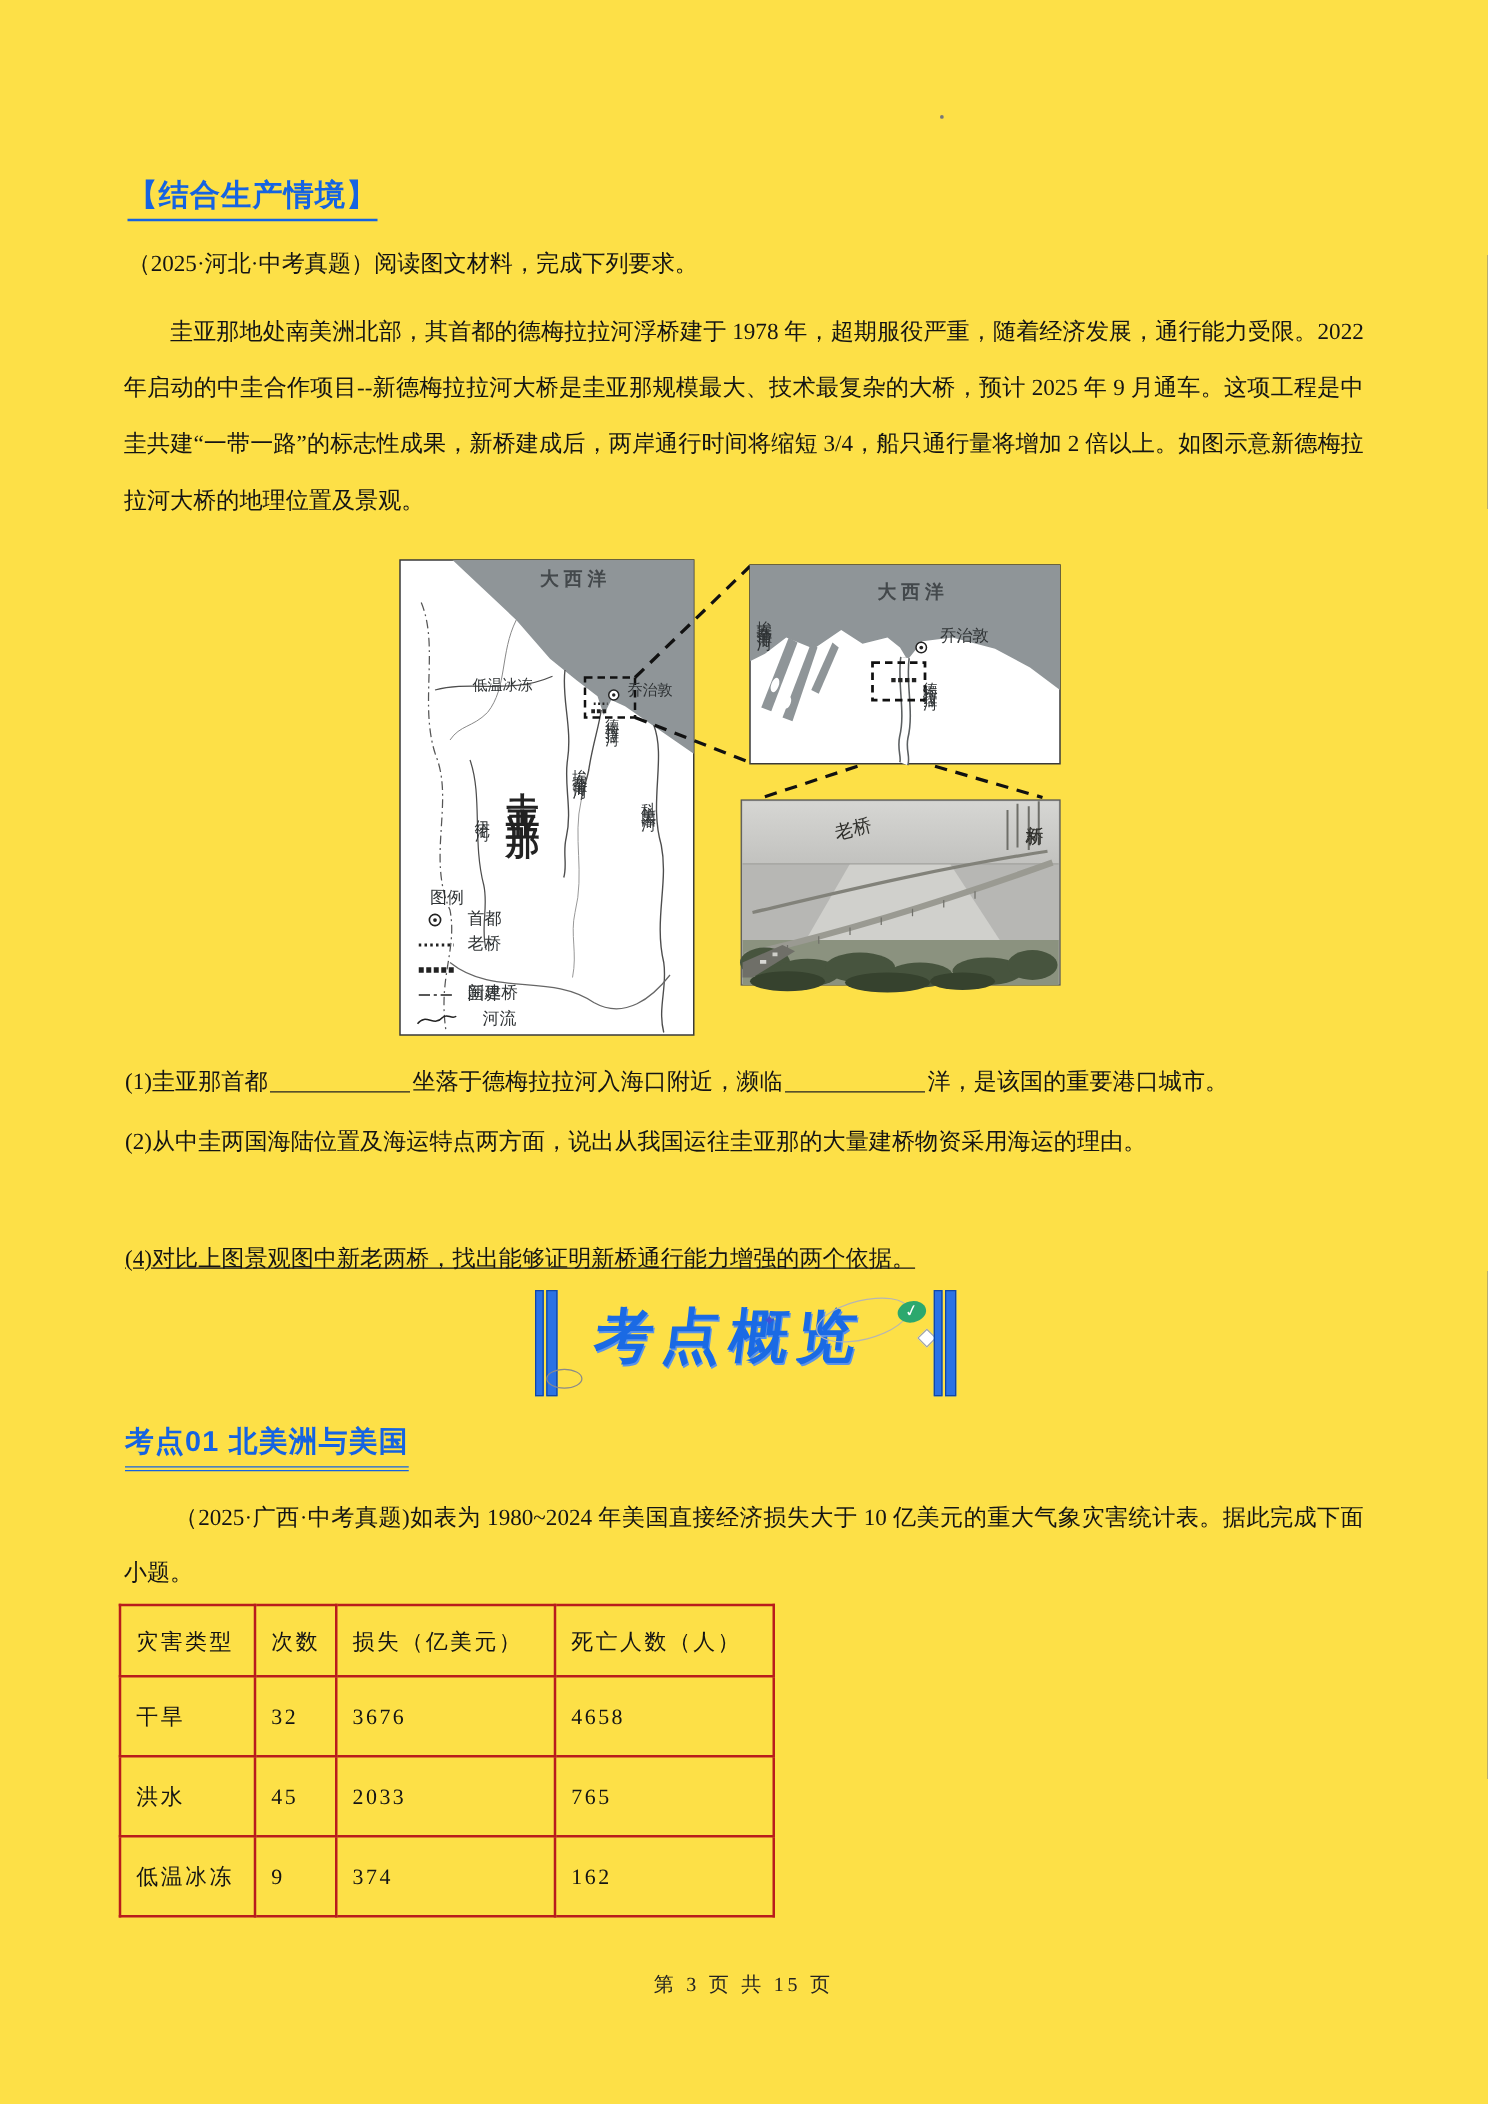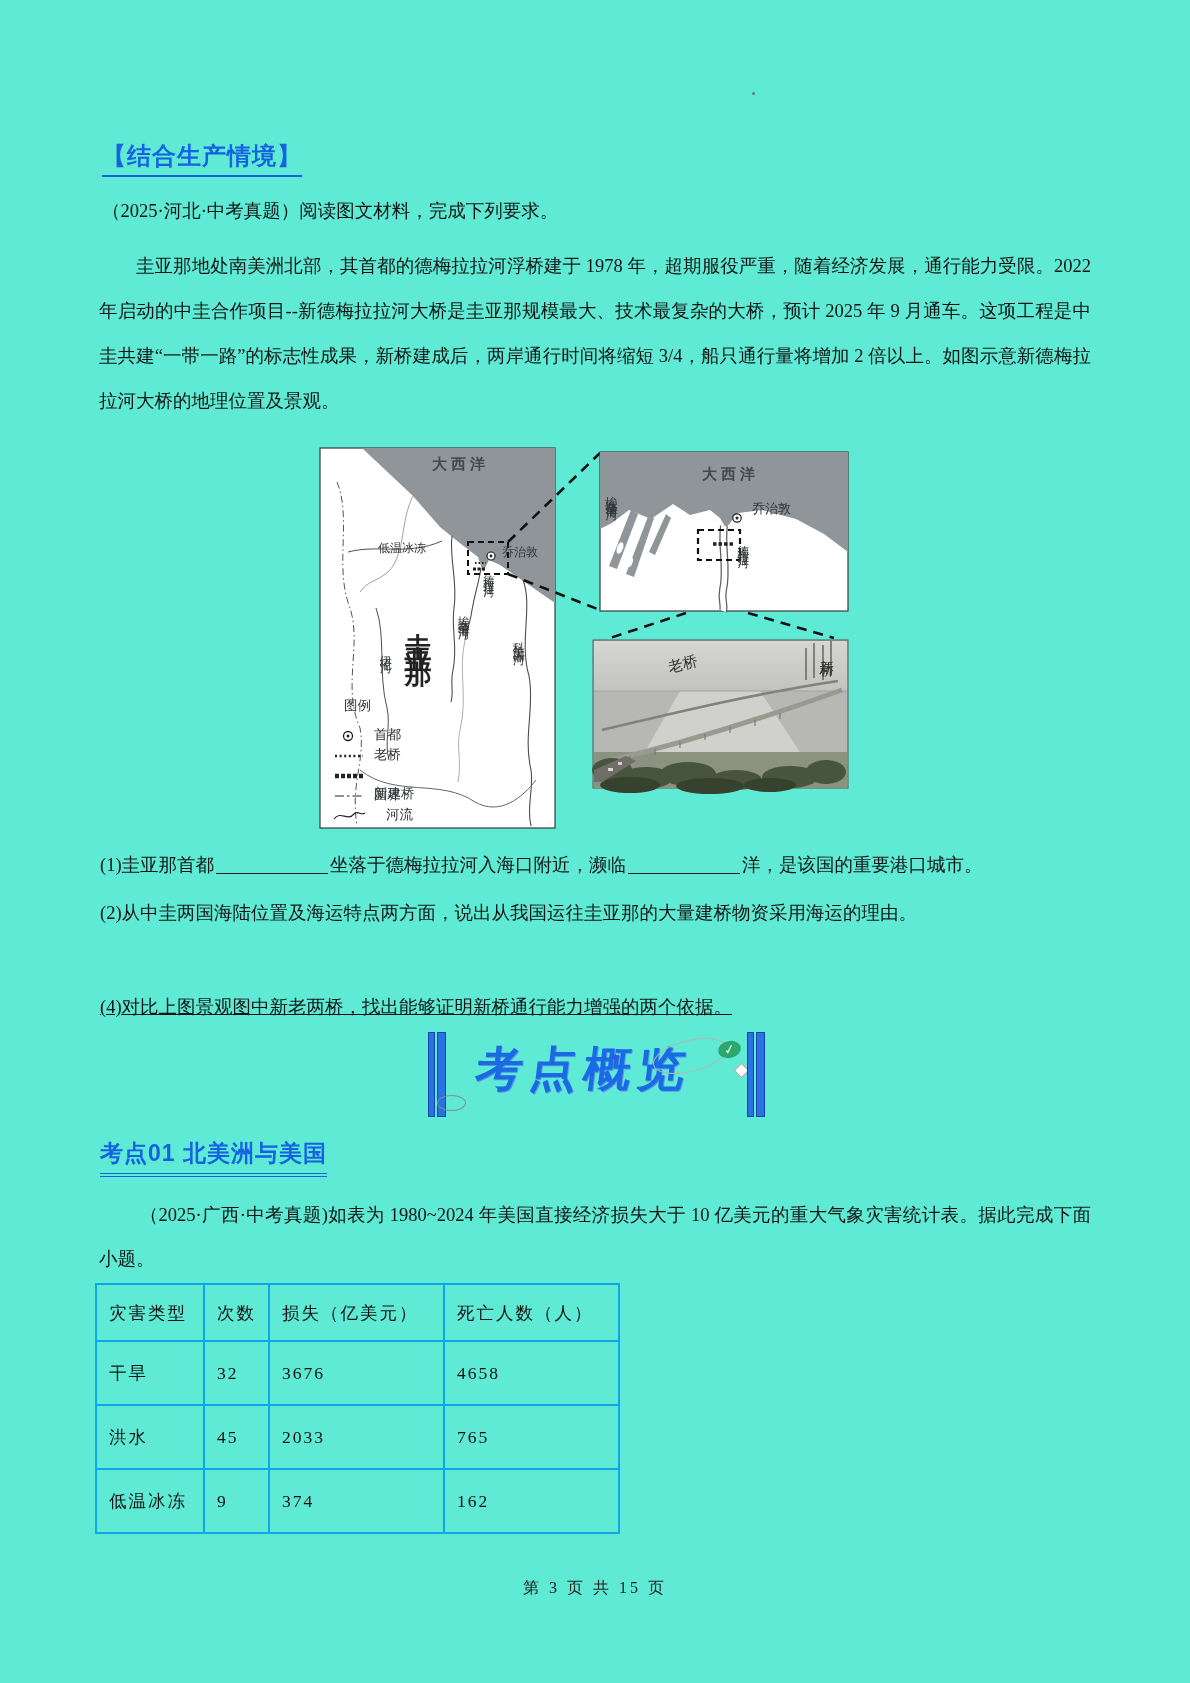--- a/index.html
+++ b/index.html
@@ -1,16 +1,16 @@
 <!DOCTYPE html>
 <html><head>
 <meta charset="utf-8">
 <style>
   html,body{margin:0;padding:0;background:#888;}
-  .page{position:relative;width:1190px;height:1683px;margin:0 auto;background:#5eead4;
+  .page{position:relative;width:1190px;height:1683px;margin:0 auto;background:#fde047;
         font-family:"Liberation Serif","DejaVu Serif",serif;color:#141414;overflow:hidden;}
   .stray-dot{position:absolute;left:752px;top:92px;width:3px;height:3px;border-radius:50%;background:#777;}
 
   .sec-heading1{position:absolute;left:102px;top:140px;margin:0;
     font-family:"Liberation Sans","DejaVu Sans",sans-serif;font-size:24px;font-weight:bold;
     color:#1563e2;border-bottom:2px solid #1563e2;padding-bottom:3px;letter-spacing:1px;}
   .source-line{position:absolute;left:102px;top:198px;margin:0;font-size:18.5px;}
   .body-para{position:absolute;left:99px;top:244px;width:992px;margin:0;font-size:18.5px;
     line-height:45px;text-align:justify;text-indent:2em;}
 
@@ -51,21 +51,21 @@
 
   .sec-heading2{position:absolute;left:100px;top:1138px;margin:0;
     font-family:"Liberation Sans","DejaVu Sans",sans-serif;font-size:23px;font-weight:bold;
     color:#1563e2;border-bottom:4px double #1563e2;padding-bottom:4px;letter-spacing:1px;}
   .body-para2{position:absolute;left:99px;top:1193px;width:992px;margin:0;font-size:18.5px;
     line-height:44px;text-align:justify;text-indent:2.2em;}
 
   
   .dis-table{position:absolute;left:95px;top:1283px;border-collapse:collapse;table-layout:fixed;
     font-size:17.5px;font-family:"Liberation Serif","DejaVu Serif",serif;}
-  .dis-table th,.dis-table td{border:2px solid #0ea5e9;text-align:left;padding:0 0 0 12px;
+  .dis-table th,.dis-table td{border:2px solid #b91c1c;text-align:left;padding:0 0 0 12px;
     font-weight:normal;letter-spacing:2px;}
   .dis-table thead tr{height:57px;}
   .dis-table tbody tr{height:64px;}
 
   .footer{position:absolute;left:0;top:1578px;width:100%;margin:0;text-align:center;
     font-size:16px;color:#222;letter-spacing:3px;}
 </style>
 </head>
 <body>
 
@@ -186,21 +186,21 @@
     </svg>
 
     <div class="lbl sea" style="left:142px;top:26px;">大西洋</div>
     <div class="lbl" style="left:88px;top:112px;">低温冰冻</div>
     <div class="lbl" style="left:212px;top:116px;">乔治敦</div>
     <div class="lbl vtext" style="left:192px;top:136px;font-size:11px;">德梅拉拉河</div>
     <div class="lbl vtext big-country" style="left:112px;top:182px;">圭亚那</div>
     <div class="lbl vtext" style="left:166px;top:176px;">埃塞奎博河</div>
     <div class="lbl vtext" style="left:88px;top:216px;">伊伦河</div>
     <div class="lbl vtext" style="left:221px;top:202px;">科兰太因河</div>
-    <div class="lbl" style="left:54px;top:268px;font-size:13.5px;">图例</div>
+    <div class="lbl" style="left:54px;top:280px;font-size:13.5px;">图例</div>
     <div class="lbl" style="left:84px;top:297px;font-size:13.5px;">首都</div>
     <div class="lbl" style="left:84px;top:317px;font-size:13.5px;">老桥</div>
     <div class="lbl" style="left:84px;top:356px;font-size:13.5px;">新建桥</div>
     <div class="lbl" style="left:84px;top:357px;font-size:13.5px;">国界</div>
     <div class="lbl" style="left:84px;top:377px;font-size:13.5px;margin-left:12px;">河流</div>
 
     <div class="lbl sea" style="left:412px;top:36px;">大西洋</div>
     <div class="lbl vtext" style="left:314px;top:56px;font-size:12.5px;">埃塞奎博河</div>
     <div class="lbl" style="left:462px;top:72px;font-size:13px;">乔治敦</div>
     <div class="lbl vtext" style="left:446px;top:106px;font-size:11.5px;">德梅拉拉河</div>

